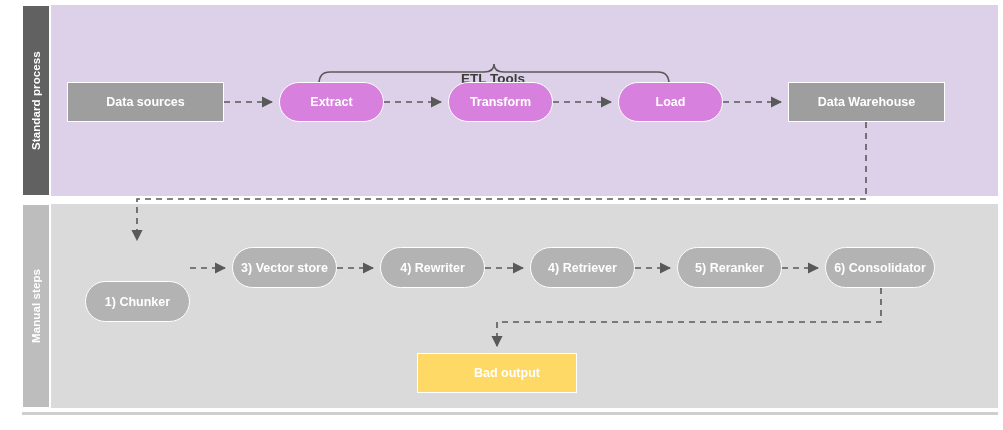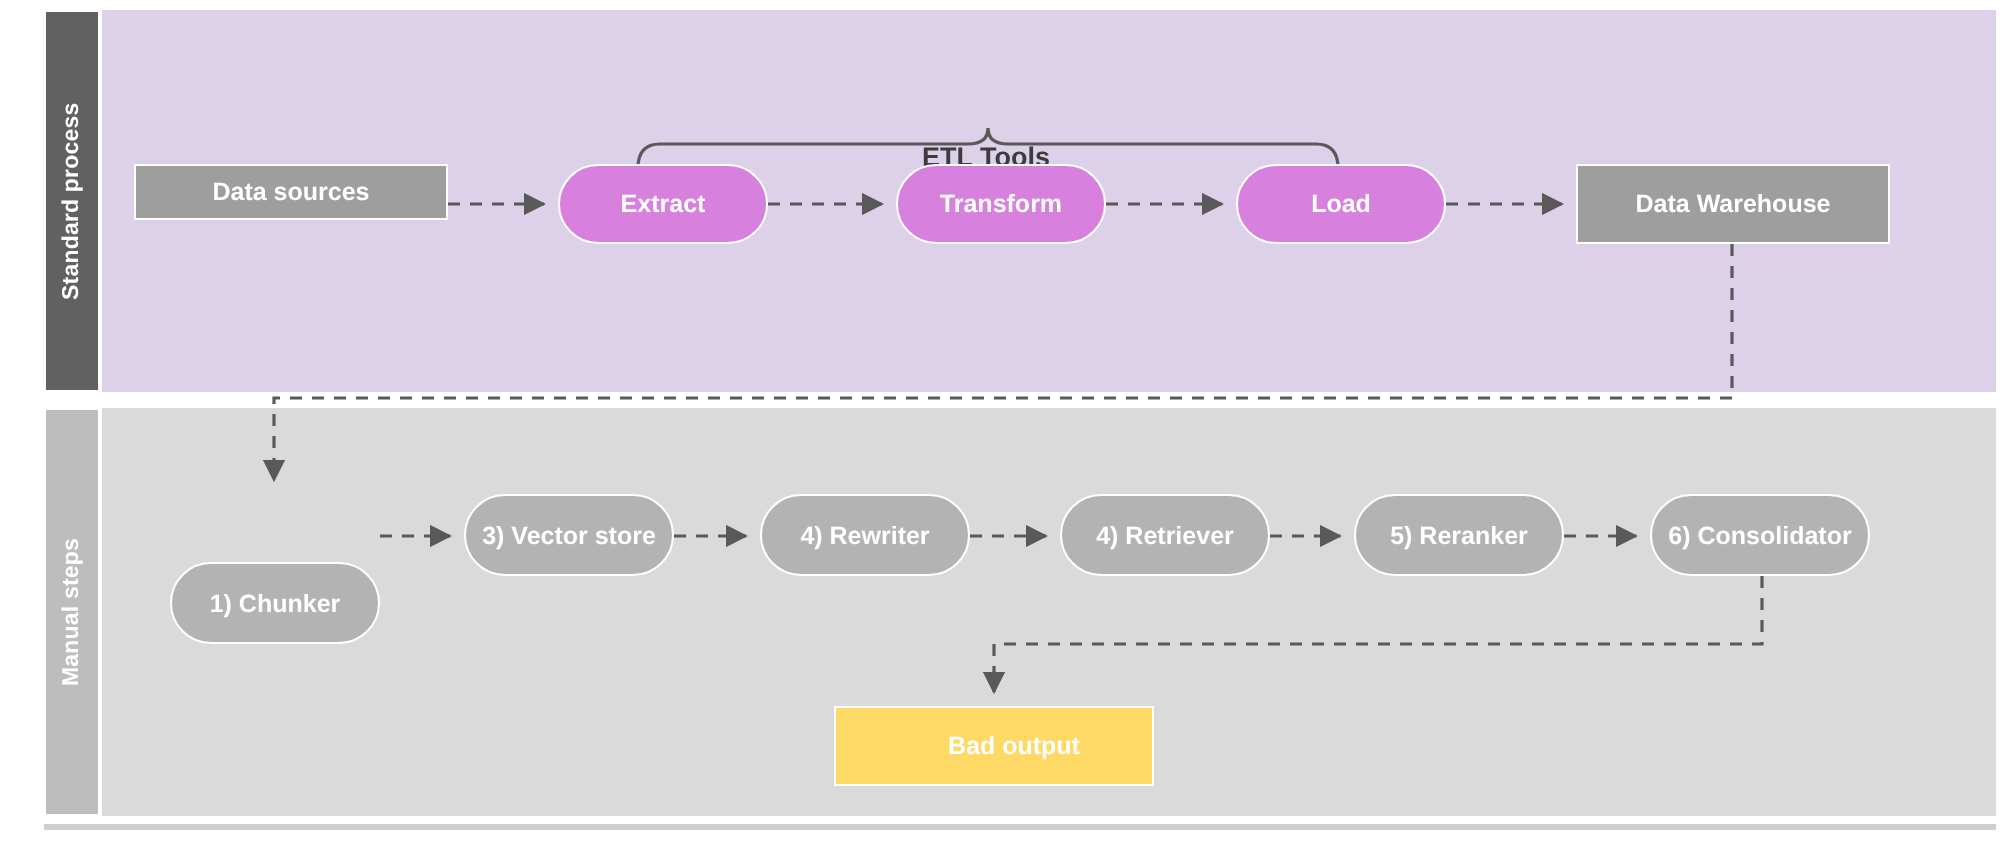--- a/index.html
+++ b/index.html
@@ -35,21 +35,21 @@
     border:1.5px solid #ffffff;
   }
   .rect{border-radius:0;}
   .pill{border-radius:22px;}
   .gray{background:#9e9e9e;}
   .gray-light{background:#b3b3b3;}
   .orchid{background:#d780dd;}
   .yellow{background:#ffd966;}
 
   
-  #node-data-sources{left:67px;top:82px;width:157px;height:28px;}
+  #node-data-sources{left:67px;top:82px;width:157px;height:40px;}
   #node-extract{left:279px;top:82px;width:105px;height:40px;}
   #node-transform{left:448px;top:82px;width:105px;height:40px;}
   #node-load{left:618px;top:82px;width:105px;height:40px;}
   #node-data-warehouse{left:788px;top:82px;width:157px;height:40px;}
 
   
   #node-chunker{left:85px;top:247px;width:105px;height:41px;margin-top:34px;}
   #node-vector-store{left:232px;top:247px;width:105px;height:41px;}
   #node-rewriter{left:380px;top:247px;width:105px;height:41px;}
   #node-retriever{left:530px;top:247px;width:105px;height:41px;}

